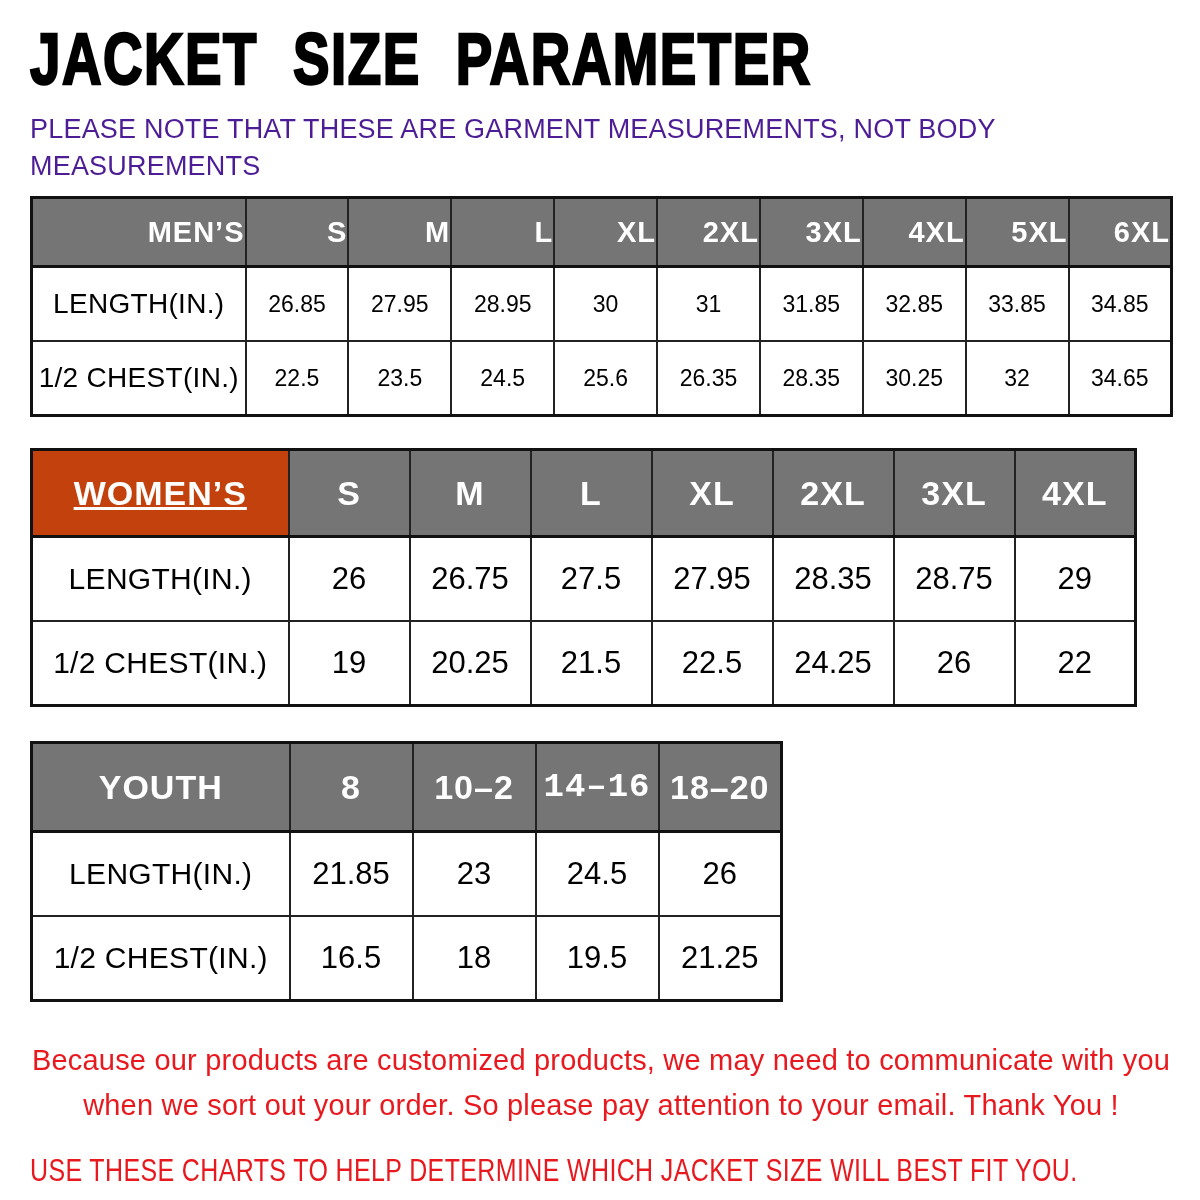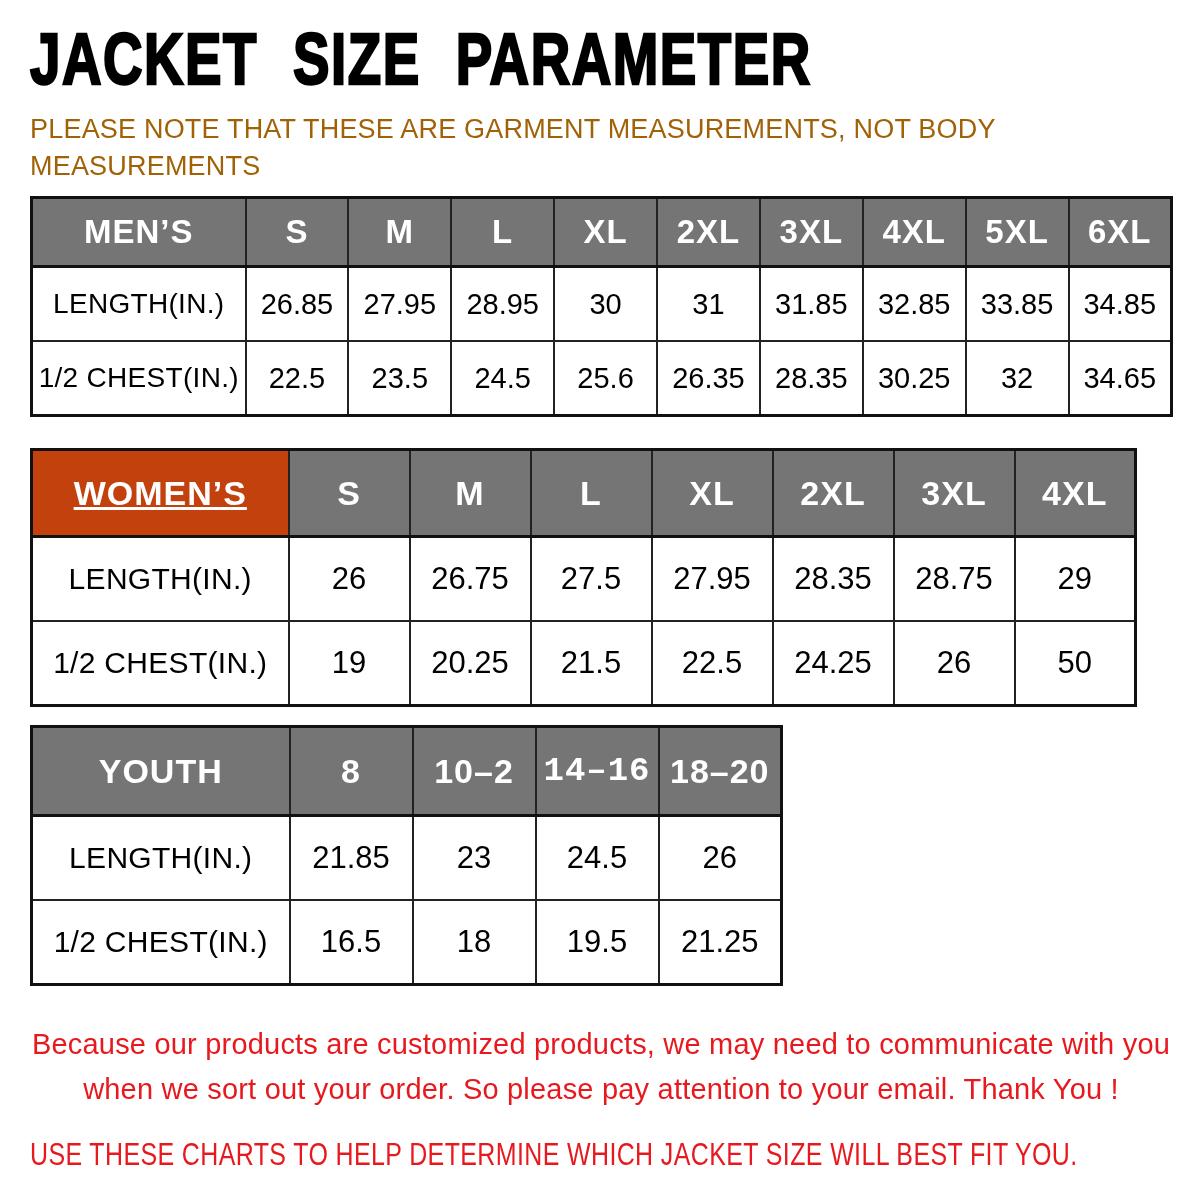--- a/index.html
+++ b/index.html
@@ -47,30 +47,30 @@
   .size-table th{
     color:#fff;
     font-weight:700;
     letter-spacing:1px;
     border-bottom:3px solid #111;
   }
   .size-table td{background:#fff;}
   .size-table td.lbl{letter-spacing:0.3px;}
 
   .t0{margin-top:10px;}
-  .t0 th{height:66px;font-size:33px;}
-  .t0 td{height:72px;font-size:29px;}
+  .t0 th{height:66px;font-size:29px;text-align:right;}
+  .t0 td{height:72px;font-size:23px;}
   .t0 td.lbl{font-size:28px;}
 
   .t1{margin-top:31px;}
   .t1 th{height:84px;font-size:34px;}
   .t1 td{height:82px;font-size:31px;}
   .t1 td.lbl{font-size:30px;}
 
-  .t2{margin-top:18px;}
+  .t2{margin-top:34px;}
   .t2 th{height:86px;font-size:34px;}
   .t2 td{height:82px;font-size:31px;}
   .t2 td.lbl{font-size:30px;}
 
   .footer-para{
     margin-top:36px;
     font-size:29px;
     line-height:1.55;
     letter-spacing:0.2px;
   }
@@ -83,21 +83,21 @@
     letter-spacing:0.5px;
   }
 </style>
 </head>
 <body>
 
 <div class="page">
 
   <h1 class="title">JACKET SIZE PARAMETER</h1>
 
-  <div class="note" style="color: #a16207;">
+  <div class="note" style="color: #4c1d95;">
     <div>PLEASE NOTE THAT THESE ARE GARMENT MEASUREMENTS, NOT BODY</div>
     <div>MEASUREMENTS</div>
   </div>
 
   <div class="tbl-wrap">
       <table class="size-table t0" style="width: 1143px;">
         <colgroup>
           <col style="width: 214px;">
           <col>
           <col>
@@ -183,21 +183,21 @@
             <td>29</td>
           </tr>
           <tr>
             <td class="lbl">1/2 CHEST(IN.)</td>
             <td>19</td>
             <td>20.25</td>
             <td>21.5</td>
             <td>22.5</td>
             <td>24.25</td>
             <td>26</td>
-            <td>50</td>
+            <td>22</td>
           </tr>
         </tbody>
       </table>
     </div>
   <div class="tbl-wrap">
       <table class="size-table t2" style="width: 753px;">
         <colgroup>
           <col style="width: 258px;">
           <col>
           <col>

